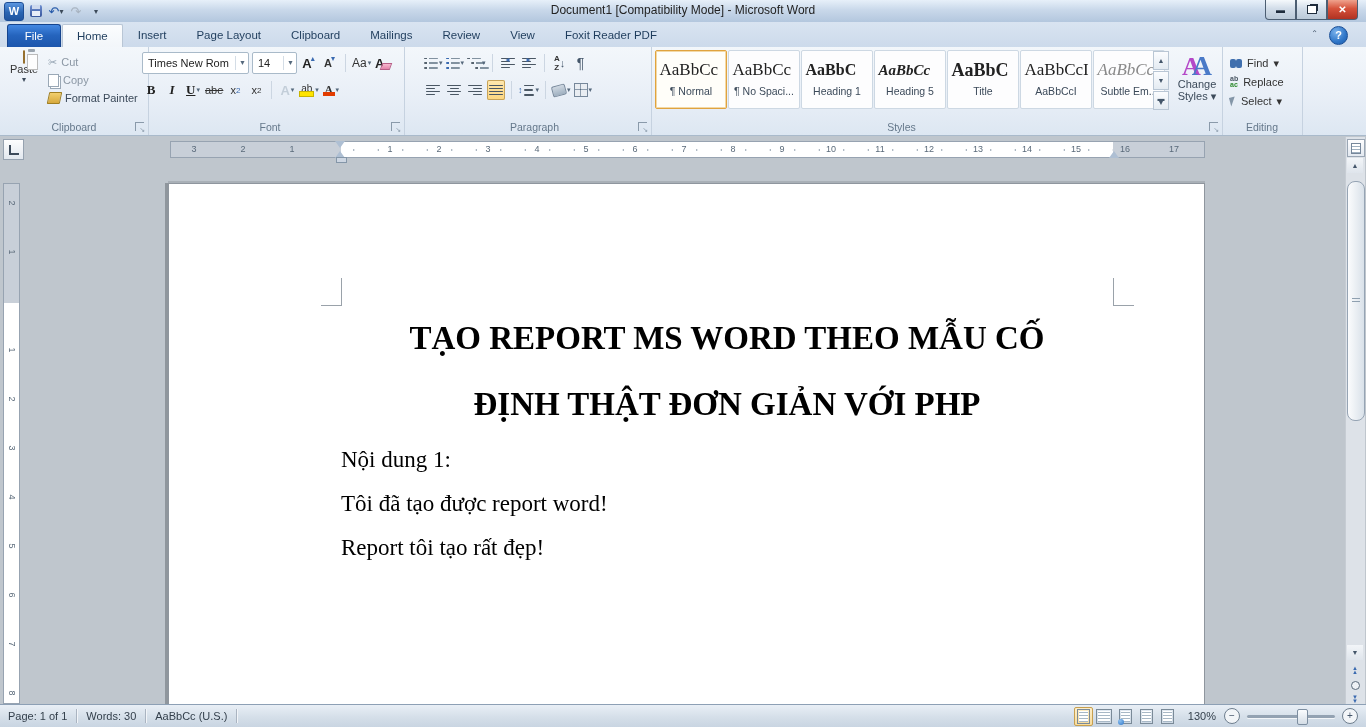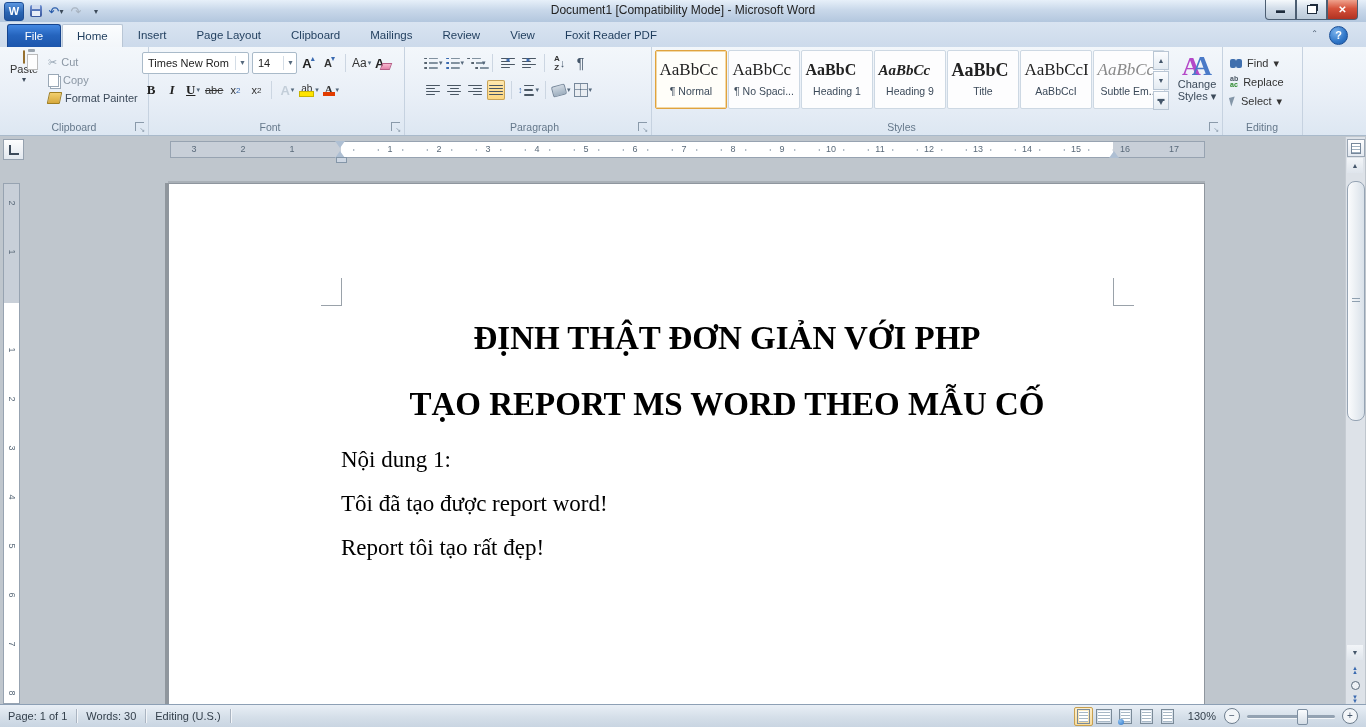--- a/index.html
+++ b/index.html
@@ -456,21 +456,21 @@
         <div class="sitem">
             <span class="ssample">AaBbCc</span>
             <span class="sname">¶ No Spaci...</span>
           </div>
         <div class="sitem st-h1">
             <span class="ssample">AaBbC</span>
             <span class="sname">Heading 1</span>
           </div>
         <div class="sitem st-h2">
             <span class="ssample">AaBbCc</span>
-            <span class="sname">Heading 9</span>
+            <span class="sname">Heading 5</span>
           </div>
         <div class="sitem st-title">
             <span class="ssample">AaBbC</span>
             <span class="sname">Title</span>
           </div>
         <div class="sitem">
             <span class="ssample">AaBbCcI</span>
             <span class="sname">AaBbCcI</span>
           </div>
         <div class="sitem st-subtle">
@@ -556,22 +556,22 @@
       <span class="vnum" style="top: 357px;">5</span>
       <span class="vnum" style="top: 406px;">6</span>
       <span class="vnum" style="top: 455px;">7</span>
       <span class="vnum" style="top: 504px;">8</span>
     </div>
 
   <div class="page">
     <div class="crop cropL"></div>
     <div class="crop cropR"></div>
     <div class="textarea">
+      <div class="doctitle">TẠO REPORT MS WORD THEO MẪU CỐ</div>
       <div class="doctitle">ĐỊNH THẬT ĐƠN GIẢN VỚI PHP</div>
-      <div class="doctitle">TẠO REPORT MS WORD THEO MẪU CỐ</div>
       <div class="docp">Nội dung 1:</div>
       <div class="docp">Tôi đã tạo được report word!</div>
       <div class="docp">Report tôi tạo rất đẹp!</div>
     </div>
   </div>
 
   <div class="sbar">
     <div class="sbtoggle">
         <span></span>
       </div>
@@ -589,21 +589,21 @@
         <span>▼</span>
         <span>▼</span>
       </div>
   </div>
 
   <div class="status">
     <span>Page: 1 of 1</span>
     <span class="ssep"></span>
     <span>Words: 30</span>
     <span class="ssep"></span>
-    <span>Editing (U.S.)</span>
+    <span>AaBbCc (U.S.)</span>
     <span class="ssep"></span>
     <span class="spacer"></span>
     <span class="vbtn active">
         <span class="pgico"></span>
       </span>
     <span class="vbtn">
         <span class="pgico book"></span>
       </span>
     <span class="vbtn">
         <span class="pgico web"></span>

